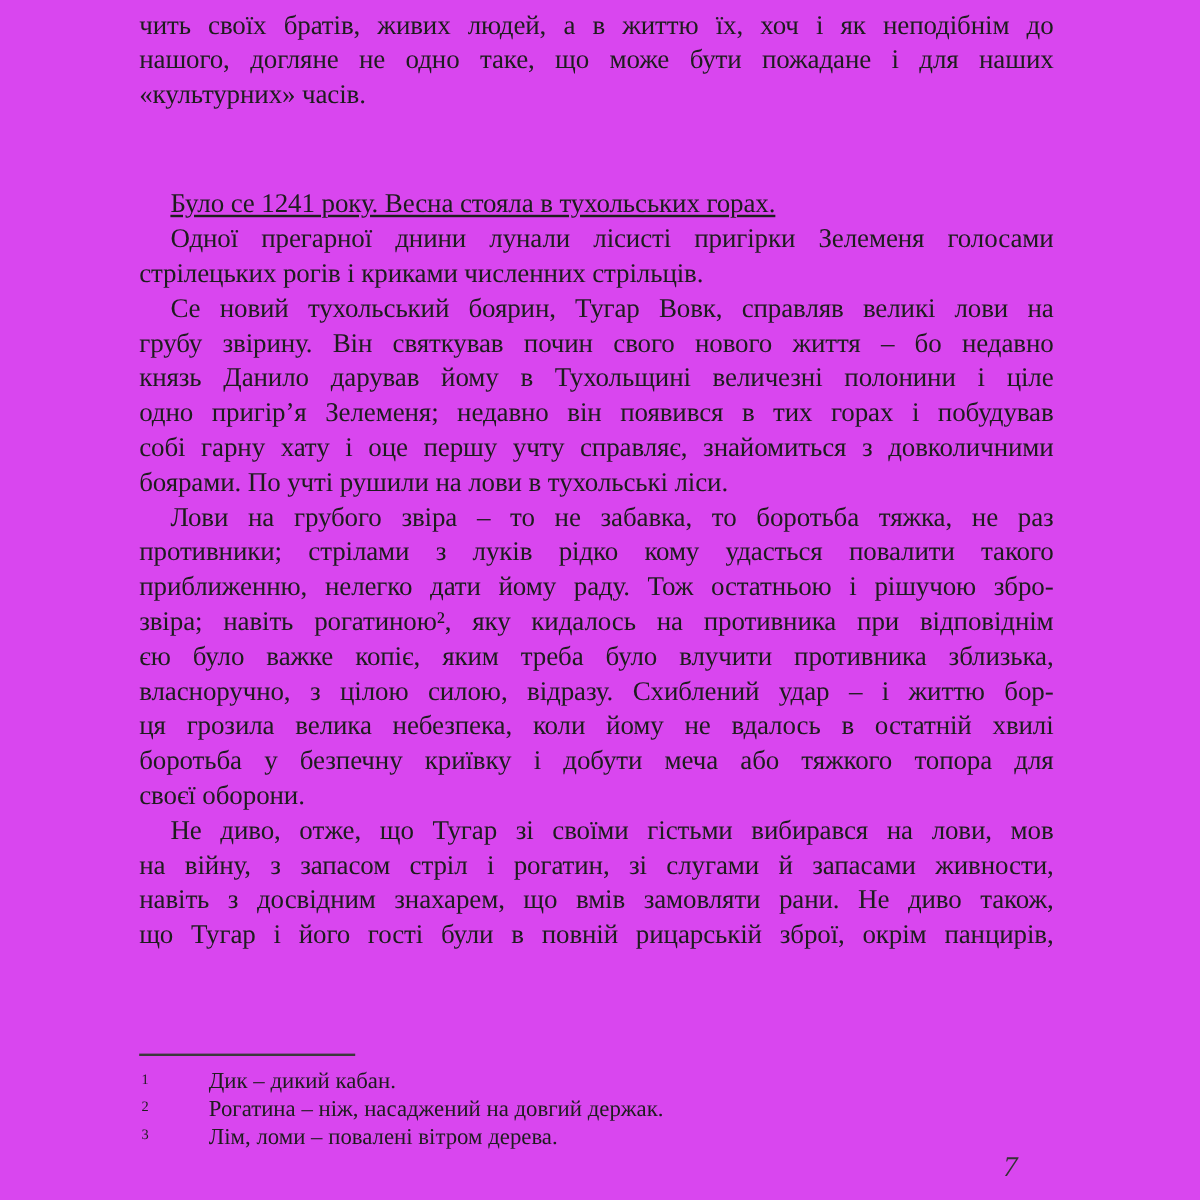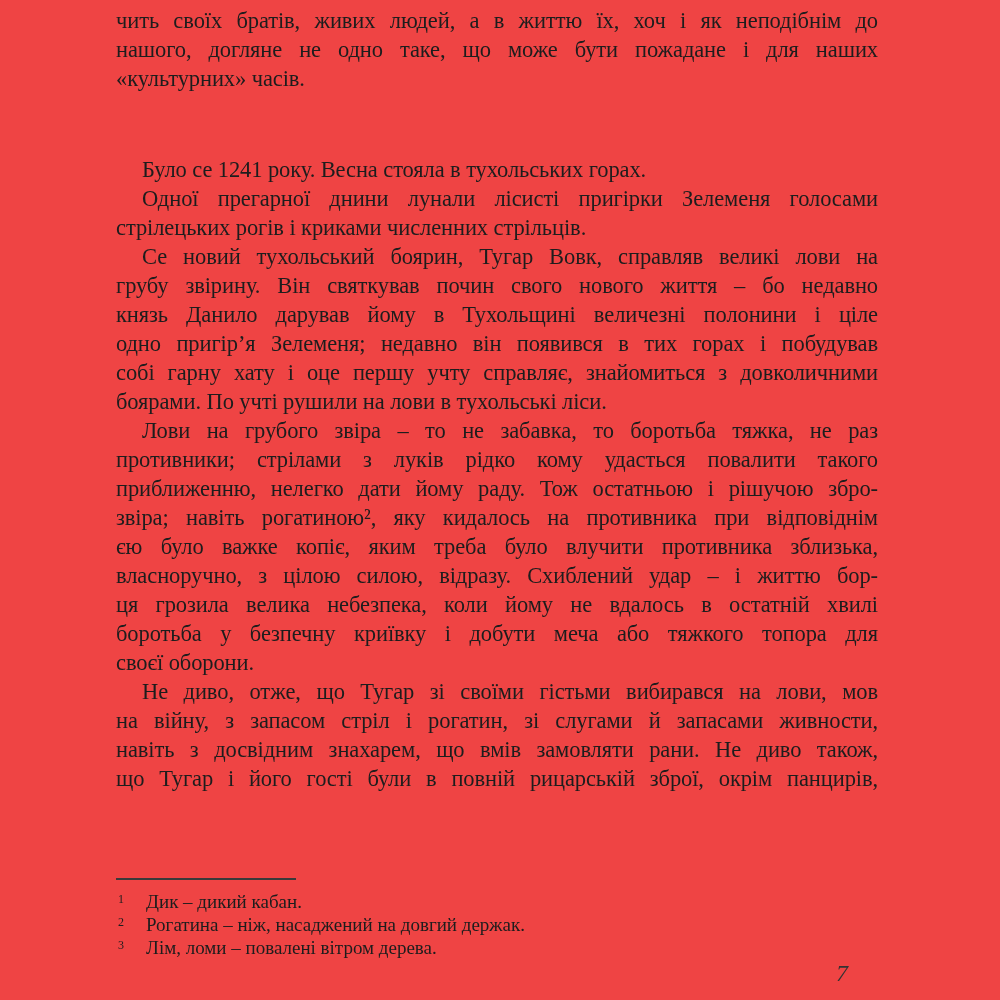--- a/index.html
+++ b/index.html
@@ -5,33 +5,33 @@
   html,body { margin:0; padding:0; }
   body {
     width:1000px; height:1000px;
     background:#ffffff;
     font-family:"Liberation Serif","DejaVu Serif",serif;
     color:#1d1d1d;
   }
   .page {
     position:relative;
     width:1000px; height:1000px;
-    background:#ef4444;
+    background:#d946ef;
     overflow:hidden;
   }
   .body-text {
     position:absolute;
     left:116px; top:6px;
     width:762px;
     font-size:22.5px;
     line-height:29px;
     letter-spacing:-0.1px;
   }
   .paragraph { margin:0; }
-  .paragraph.section-break { margin-top:62px; }
+  .paragraph.section-break { margin-top:62px;text-decoration:underline; }
   .line {
     text-align:justify;
     text-align-last:justify;
     white-space:normal;
   }
   .line.first-indent { text-indent:26px; }
   .line.last { text-align-last:left; }
   .footnotes {
     position:absolute;
     left:116px; top:878px;
@@ -46,21 +46,21 @@
     display:flex;
     font-size:19px;
     line-height:23px;
   }
   .fn-marker {
     flex:0 0 28px;
     font-size:12px;
     line-height:19px;
     padding-left:2px;
   }
-  .fn-text { flex:1; }
+  .fn-text { flex:1;margin-left:28px; }
   .page-number {
     position:absolute;
     left:836px; top:960px;
     font-size:24px;
     font-style:italic;
     color:#333333;
   }
 </style>
 </head>
 <body>

